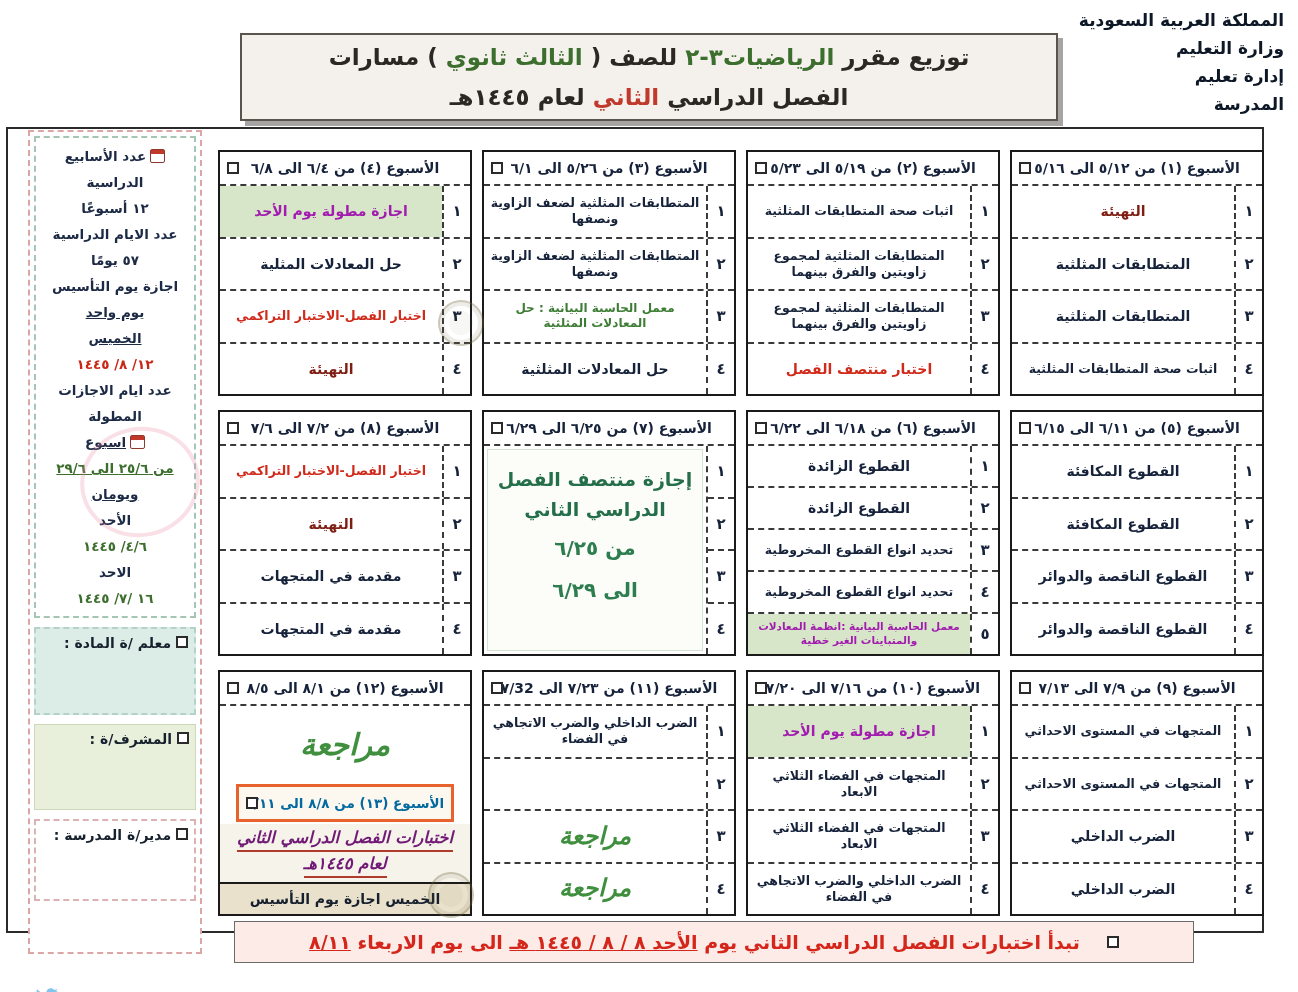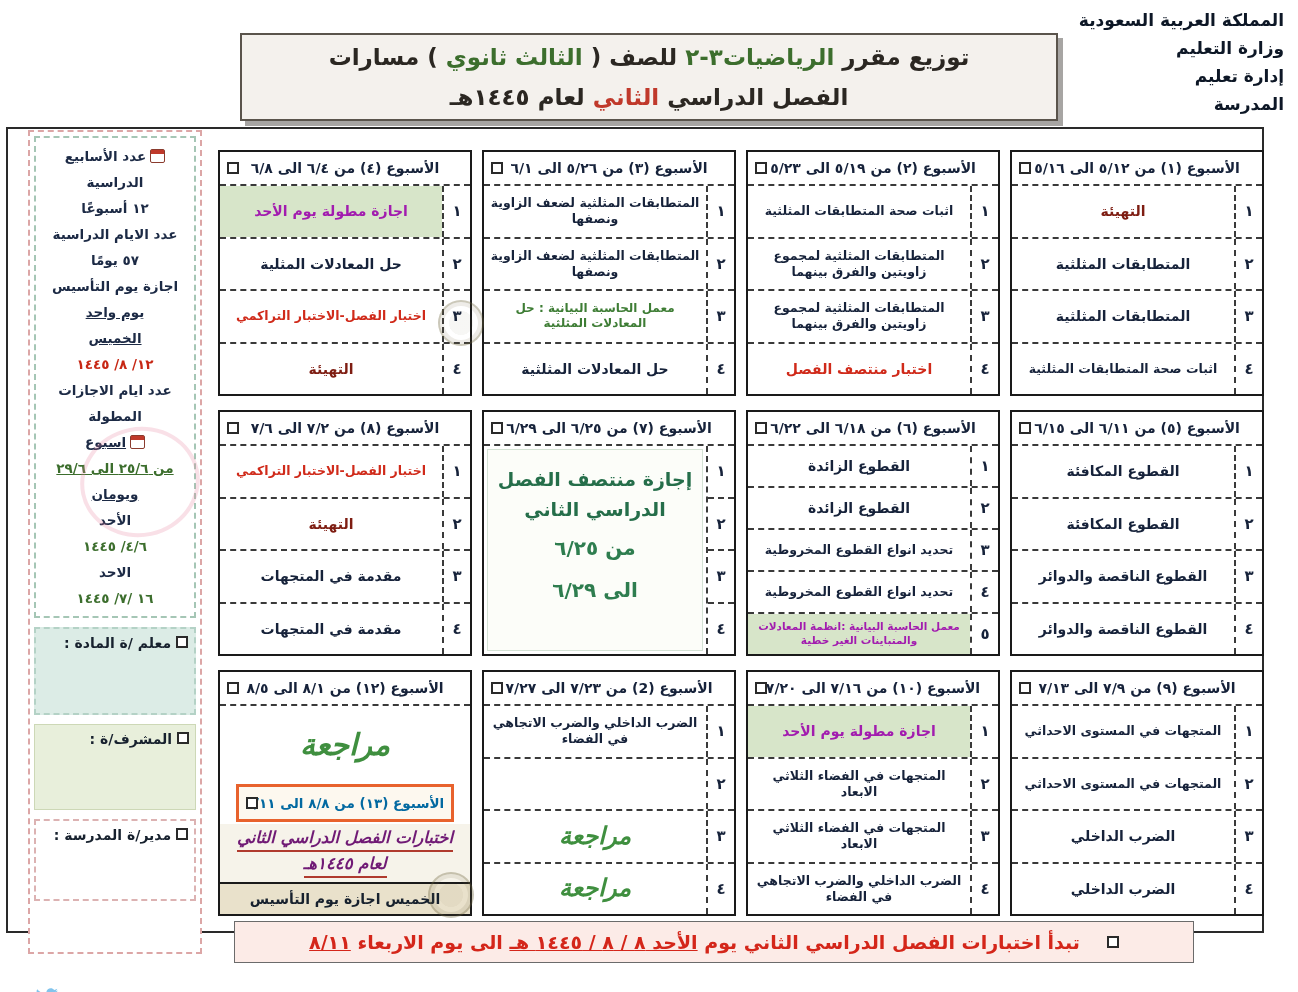--- a/index.html
+++ b/index.html
@@ -386,21 +386,21 @@
       <div class="wrow small">
           <div class="wnum">٤</div>
           <div class="wtext">الضرب الداخلي والضرب الاتجاهي في الفضاء</div>
         </div>
     </div>
   </div>
 
   <div class="week-card">
     <div class="week-header">
       <span class="checkbox hdr-cb"></span>
-      <span>الأسبوع (2) من ٧/٢٣ الى ٧/٢٧</span>
+      <span>الأسبوع (١١) من ٧/٢٣ الى ٧/32</span>
     </div>
     <div class="week-body">
       <div class="wrow small">
           <div class="wnum">١</div>
           <div class="wtext">الضرب الداخلي والضرب الاتجاهي في الفضاء</div>
         </div>
       <div class="wrow red small">
           <div class="wnum">٢</div>
         </div>
       <div class="wrow review">

